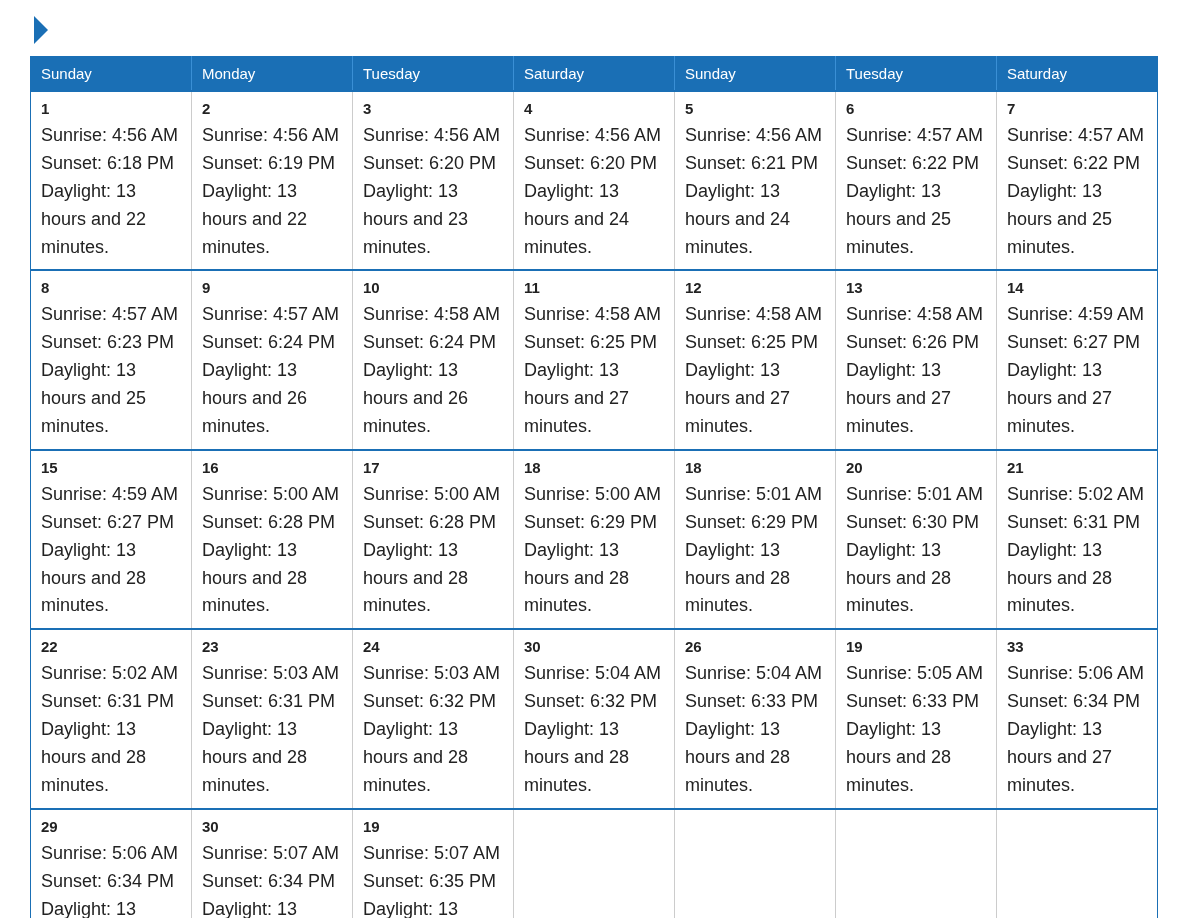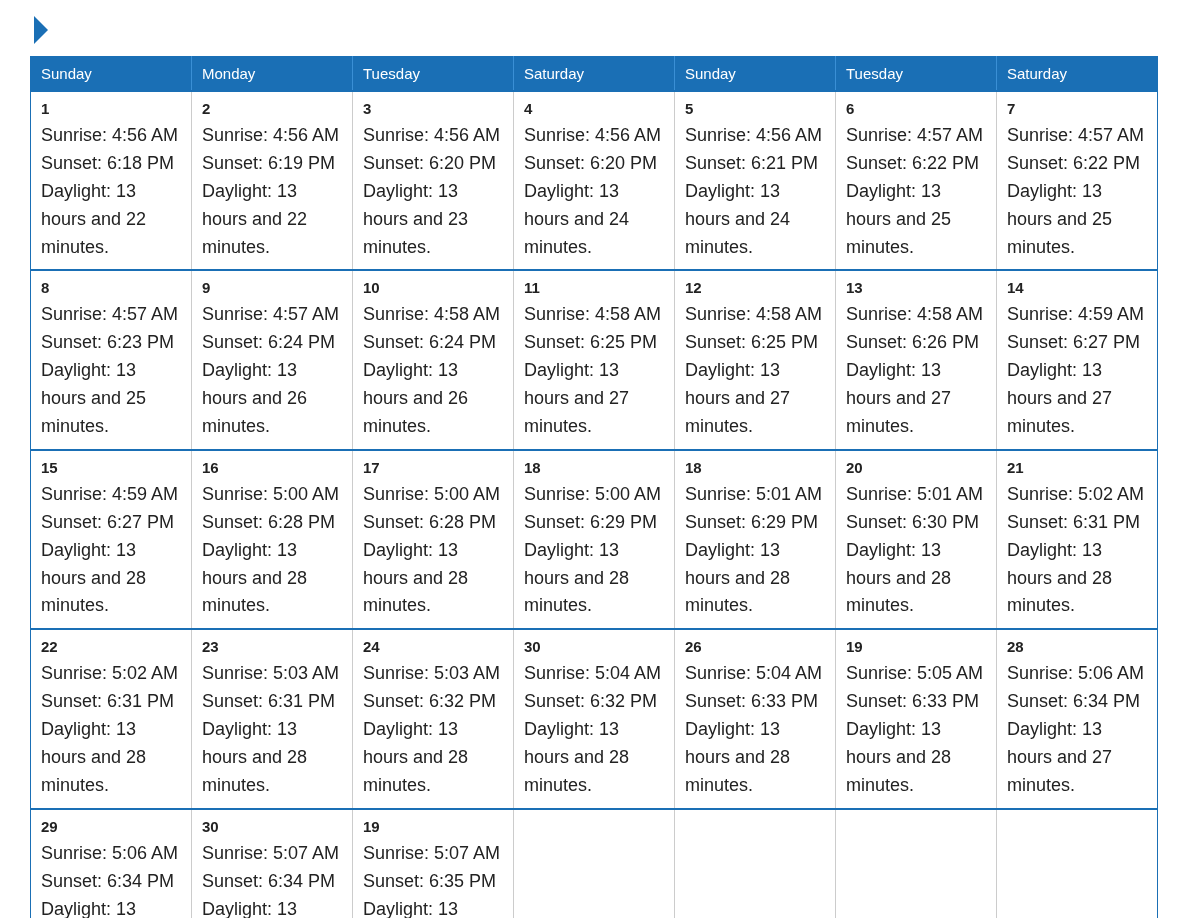--- a/index.html
+++ b/index.html
@@ -250,21 +250,21 @@
         </td>
         <td>
           <span class="day-number">26</span>
           <div class="day-info">Sunrise: 5:04 AM<br>Sunset: 6:33 PM<br>Daylight: 13 hours and 28 minutes.</div>
         </td>
         <td>
           <span class="day-number">19</span>
           <div class="day-info">Sunrise: 5:05 AM<br>Sunset: 6:33 PM<br>Daylight: 13 hours and 28 minutes.</div>
         </td>
         <td>
-          <span class="day-number">28</span>
+          <span class="day-number">33</span>
           <div class="day-info">Sunrise: 5:06 AM<br>Sunset: 6:34 PM<br>Daylight: 13 hours and 27 minutes.</div>
         </td>
       </tr>
       <tr>
         <td>
           <span class="day-number">29</span>
           <div class="day-info">Sunrise: 5:06 AM<br>Sunset: 6:34 PM<br>Daylight: 13 hours and 27 minutes.</div>
         </td>
         <td>
           <span class="day-number">30</span>

